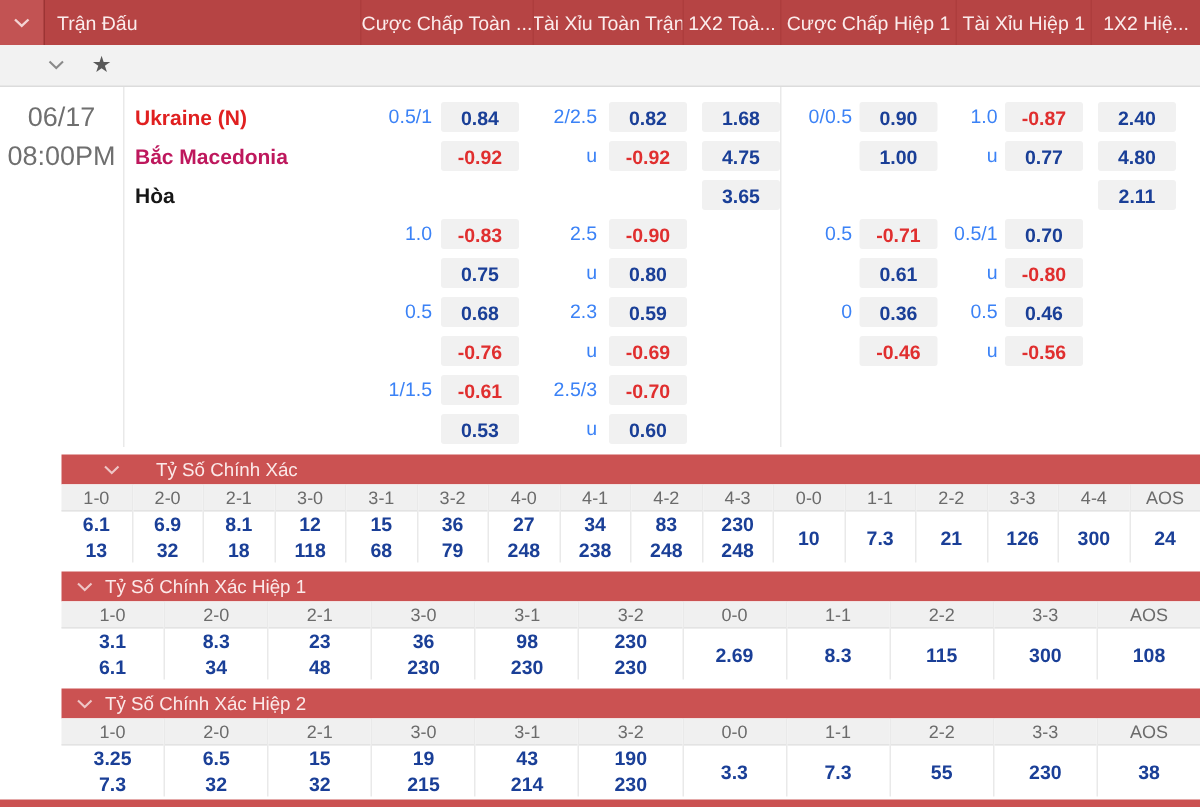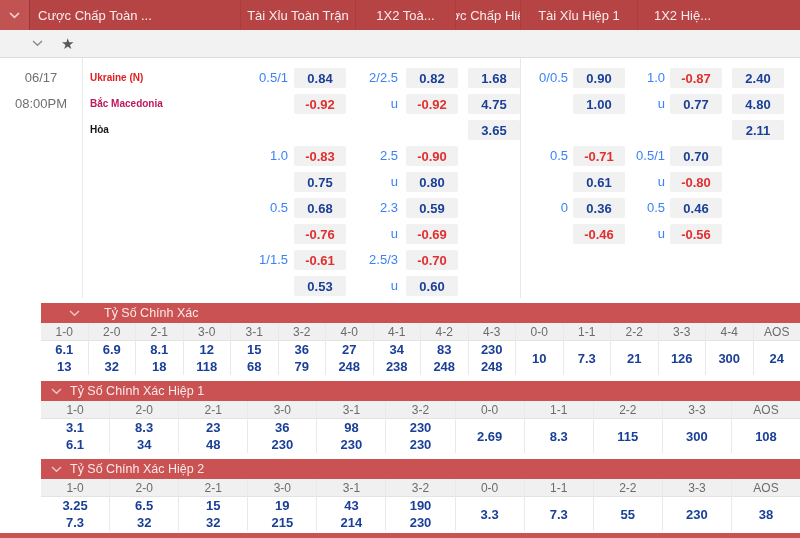--- a/index.html
+++ b/index.html
@@ -35,24 +35,24 @@
   .league-title { margin-left:8px; letter-spacing:.2px; }
 
   
   .odds-panel { position:relative; height:240px; padding-top:10px; background:#fff; }
   .vline { position:absolute; top:0; bottom:0; width:1px; background:#e9e9e9; }
   .vline.v82 { left:82px; } .vline.v520 { left:520px; }
 
   .odds-group { display:flex; align-items:flex-start; }
   .odds-group + .odds-group { margin-top:6px; }
   .oc { display:flex; flex-direction:column; row-gap:6px; }
-  .date-col  { flex:0 0 82px; align-items:center; color:#6f6f6f; font-size:13px; }
+  .date-col  { flex:0 0 82px; align-items:center; color:#6f6f6f; font-size:18px; }
   .date-col span { height:20px; line-height:20px; }
   .teams-col { flex:0 0 158px; padding-left:8px; }
-  .team { height:20px; line-height:20px; font-weight:bold; font-size:10px; white-space:nowrap; }
+  .team { height:20px; line-height:20px; font-weight:bold; font-size:14px; white-space:nowrap; }
   .team:empty { display:none; }
   .team.home { color:#e02020; } .team.away { color:#be185d; } .team.draw { color:#161616; }
 
   .lc { align-items:flex-end; color:#3b82f6; font-size:13px; }
   .lc span { height:20px; line-height:20px; }
   .lc-ft-hdp { flex:0 0 48px; margin-right:6px; }
   .lc-ft-ou  { flex:0 0 52px; margin-right:8px; }
   .lc-h1-hdp { flex:0 0 44px; margin-left:4px; }
   .lc-h1-ou  { flex:0 0 40px; }
   .cc { flex:0 0 52px; }
@@ -95,20 +95,21 @@
 <body>
 
 <div class="top-header">
   <div class="th-chev">
     <svg class="chev-svg" width="11" height="7" viewBox="0 0 11 7">
         <polyline points="1,1 5.5,5.3 10,1" fill="none" stroke="#f3d4d4" stroke-width="1.6"></polyline>
       </svg>
   </div>
   <div class="th-cells">
 
+  <div class="th-cell">Trận Đấu</div>
       <div class="th-cell">Cược Chấp Toàn ...</div>
       <div class="th-cell">Tài Xỉu Toàn Trận</div>
       <div class="th-cell">1X2 Toà...</div>
       <div class="th-cell">Cược Chấp Hiệp 1</div>
       <div class="th-cell">Tài Xỉu Hiệp 1</div>
       <div class="th-cell">1X2 Hiệ...</div>
     </div>
 </div>
 
 <div class="league-bar">

